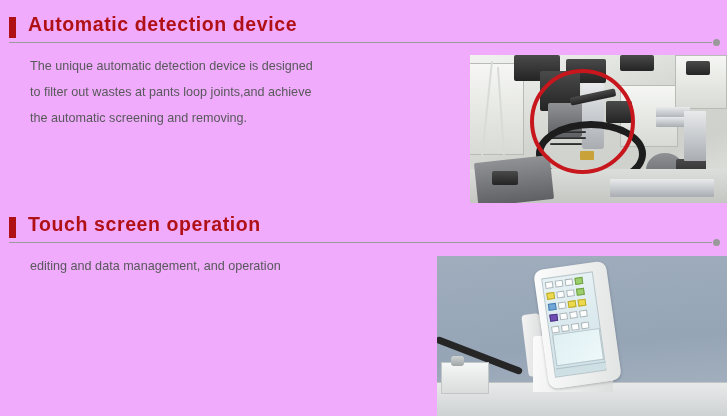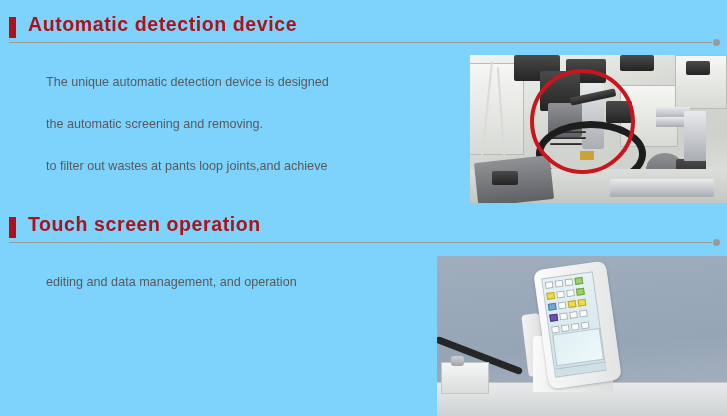--- a/index.html
+++ b/index.html
@@ -2,21 +2,21 @@
 <html><head>
 <meta charset="utf-8">
 <style>
   * { margin:0; padding:0; box-sizing:border-box; }
   html, body {
     width:727px; height:416px;
     background:#ffffff;
     font-family:"Liberation Sans", sans-serif;
     overflow:hidden;
   }
-  .page { position:relative; width:727px; height:416px; background:#7dd3fc; }
+  .page { position:relative; width:727px; height:416px; background:#f0abfc; }
 
   
   .section { position:absolute; left:0; width:727px; }
   #section-1 { top:0; height:208px; }
   #section-2 { top:200px; height:216px;padding-left:23px; }
 
   
   .heading-row {
     position:relative;
     height:30px;
@@ -62,21 +62,21 @@
 
   
   .body-copy {
     position:absolute;
     left:30px;
     width:335px;
     font-size:12.6px;
     line-height:26px;
     color:#58595B;
   }
-  .body-copy p { margin:16px; }
+  .body-copy p { margin:0; }
 
   
   .photo {
     position:absolute;
     overflow:hidden;
     background:#e9ecef;
   }
   #photo-detection {
     left:470px; top:55px;
     width:257px; height:148px;
@@ -240,22 +240,22 @@
       <span class="heading-title">Automatic detection device</span>
     </div>
 
     <div class="divider-wrap" style="top:39px;">
       <span class="divider-line"></span>
       <span class="divider-dot"></span>
     </div>
 
     <div class="body-copy" style="top:53px;">
       <p>The unique automatic detection device is designed</p>
+      <p>to filter out wastes at pants loop joints,and achieve</p>
       <p>the automatic screening and removing.</p>
-      <p>to filter out wastes at pants loop joints,and achieve</p>
     </div>
 
     <div class="photo" id="photo-detection">
       <div class="mach-bg"></div>
 
       <div class="mach-plate" style="left:-4px; top:8px; width:58px; height:92px;"></div>
       <div class="mach-plate" style="left:150px; top:30px; width:58px; height:62px;"></div>
       <div class="mach-plate" style="left:205px; top:0px; width:52px; height:54px;"></div>
       <div class="mach-dark" style="left:44px; top:0px; width:46px; height:26px;"></div>
       <div class="mach-dark" style="left:96px; top:4px; width:40px; height:24px;"></div>

